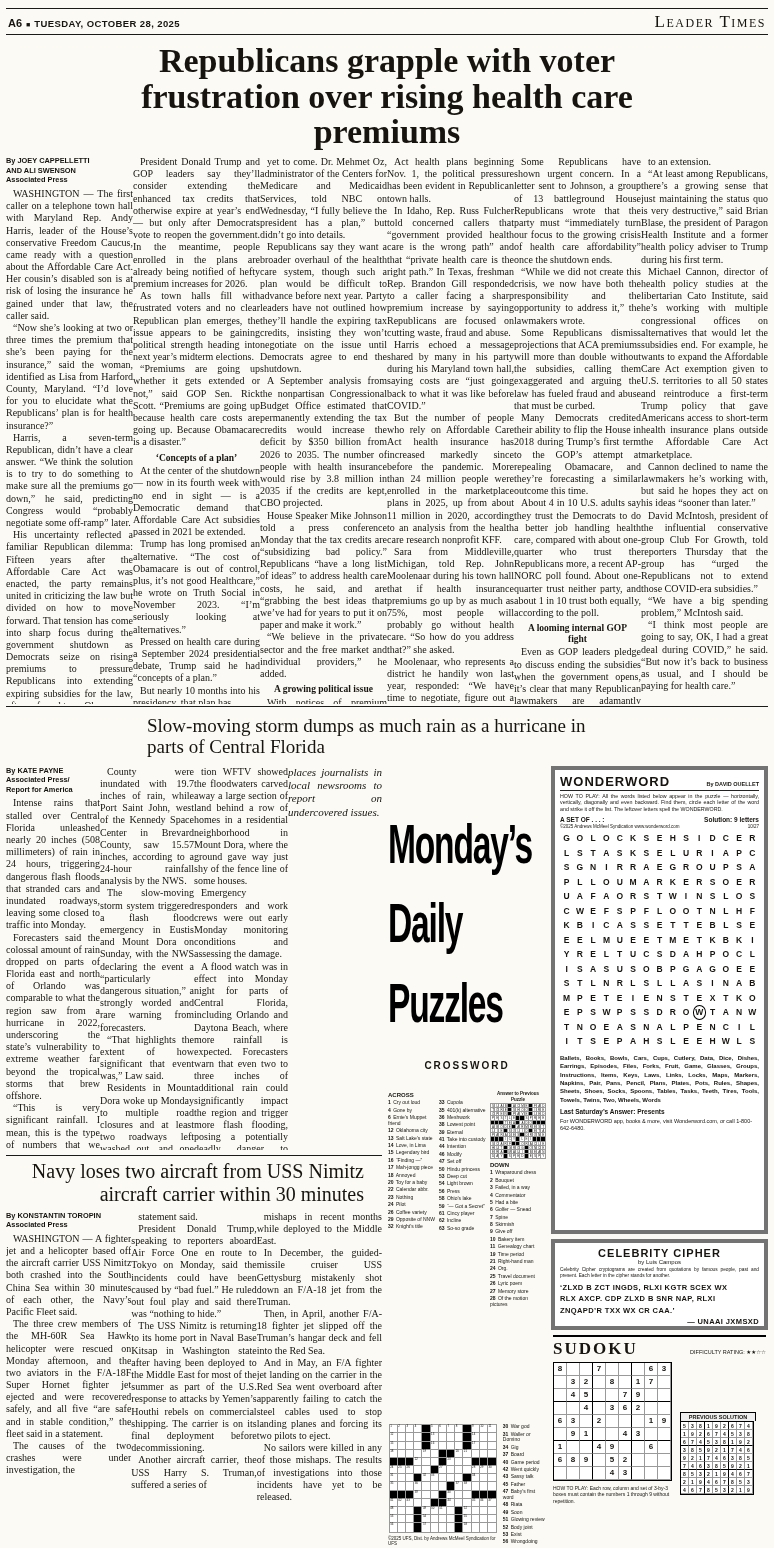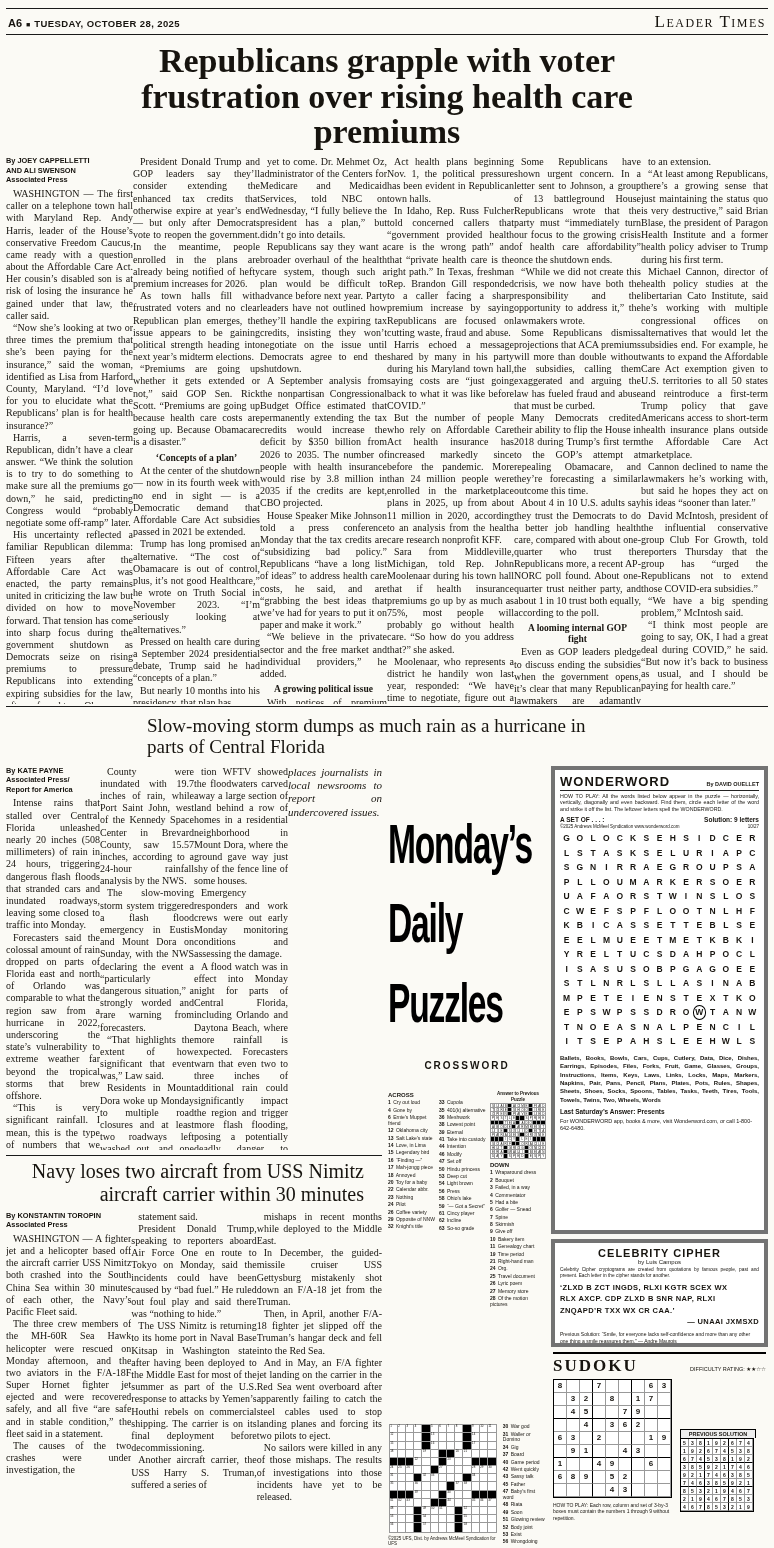--- a/index.html
+++ b/index.html
@@ -60,21 +60,21 @@
 .ww-by{font:bold 5.5px "Liberation Sans",sans-serif}
 .tinyp{font:5.3px/1.3 "Liberation Sans",sans-serif;text-align:justify}
 .ww-cat{display:flex;justify-content:space-between;font:bold 6.5px "Liberation Sans",sans-serif;margin:3px 0 1px}
 .ww-meta{display:flex;justify-content:space-between;font:4.5px "Liberation Sans",sans-serif;margin-bottom:1px}
 .ww-grid{display:grid;margin:2px 0 5px}
 .ww-grid span{height:14.5px;display:flex;align-items:center;justify-content:center;font:bold 8.5px "Liberation Sans",sans-serif}
 .ww-grid span.circ{border:1.2px solid #000;border-radius:50%}
 .ww-words{font:bold 6px/1.4 "Liberation Sans",sans-serif;text-align:justify;margin-bottom:4px}
 .ww-last{font:bold 6.5px "Liberation Sans",sans-serif;margin-bottom:3px}
 .ww-promo{font:5.5px/1.35 "Liberation Sans",sans-serif}
-.cipher{height:108px}
+.cipher{height:91px}
 .ci-title{font:bold 11px "Liberation Sans",sans-serif;text-align:center;letter-spacing:1px}
 .ci-by{font:6px "Liberation Sans",sans-serif;text-align:center;margin-bottom:2px}
 .ci-expl{font:4.8px/1.25 "Liberation Sans",sans-serif;text-align:justify;margin-bottom:3px}
 .ci-line{font:bold 7.5px/1.55 "Liberation Sans",sans-serif;letter-spacing:.4px}
 .ci-attr{text-align:right}
 .ci-prev{font:5px/1.3 "Liberation Sans",sans-serif;margin-top:3px}
 .ci-clue{font:bold 6px "Liberation Sans",sans-serif;margin-top:2px}
 .sudoku{height:186px;border:0;background:transparent;padding:0 2px}
 .su-head{display:flex;justify-content:space-between;align-items:baseline;border-top:2px solid #000;padding-top:2px}
 .su-title{font-weight:bold;font-size:17px;letter-spacing:2px}

